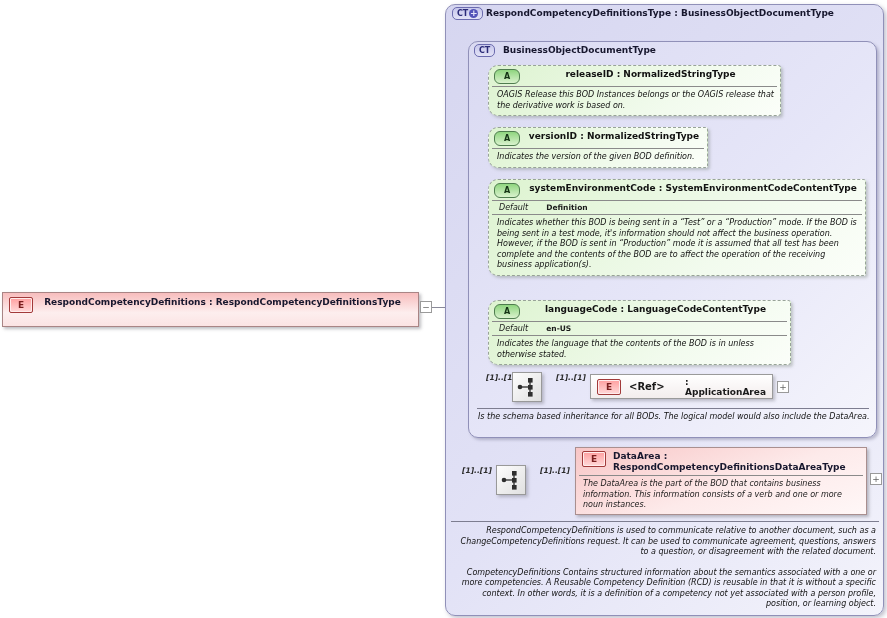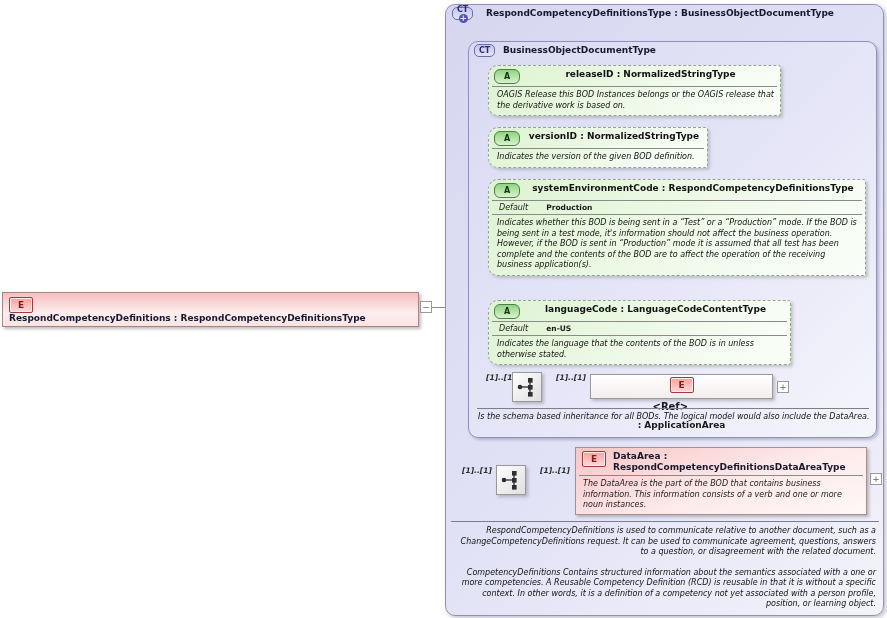--- a/index.html
+++ b/index.html
@@ -1,21 +1,21 @@
 <!DOCTYPE html>
 <html><head>
 <meta charset="utf-8">
 <style>
   html,body { margin:0; padding:0; background:#ffffff; }
   #page {
     position:relative; width:887px; height:618px; overflow:hidden;
     font-family:"DejaVu Sans","Liberation Sans",sans-serif; color:#1a1a1a;
     background:#ffffff;
   }
-  .abs { position:absolute; box-sizing:border-box;flex-direction:column; }
+  .abs { position:absolute; box-sizing:border-box; }
 
   
   .hline { position:absolute; height:1px; background:#8a8a99; }
   .vline { position:absolute; width:1px; background:#8a8a99; }
 
   
   .ctbox {
     background:linear-gradient(135deg,#d6d6f0 0%,#e2e2f6 55%,#f3f3fb 100%);
     border:1px solid #9090b8; border-radius:10px;
     box-shadow:2px 2px 4px rgba(110,110,140,.45);
@@ -163,26 +163,26 @@
     </div>
     <div class="attr-sep"></div>
     <div class="attr-ann">Indicates the version of the given BOD definition.</div>
   </div>
 
   <div class="abs attr" style="left:488px;top:179px;width:378px;">
     <div class="attr-head">
       <span class="icon-a">
           <span>A</span>
         </span>
-      <span class="t">systemEnvironmentCode : RespondCompetencyDefinitionsType</span>
+      <span class="t">systemEnvironmentCode : SystemEnvironmentCodeContentType</span>
     </div>
     <div class="attr-sep"></div>
     <div class="attr-default">
       <span class="lbl">Default</span>
-      <span class="val">Production</span>
+      <span class="val">Definition</span>
     </div>
     <div class="attr-ann">Indicates whether this BOD is being sent in a “Test” or a “Production” mode. If the BOD is being sent in a test mode, it's information should not affect the business operation. However, if the BOD is sent in “Production” mode it is assumed that all test has been complete and the contents of the BOD are to affect the operation of the receiving business application(s).</div>
   </div>
 
   <div class="abs attr" style="left:488px;top:300px;width:303px;">
     <div class="attr-head">
       <span class="icon-a">
           <span>A</span>
         </span>
       <span class="t">languageCode : LanguageCodeContentType</span>

